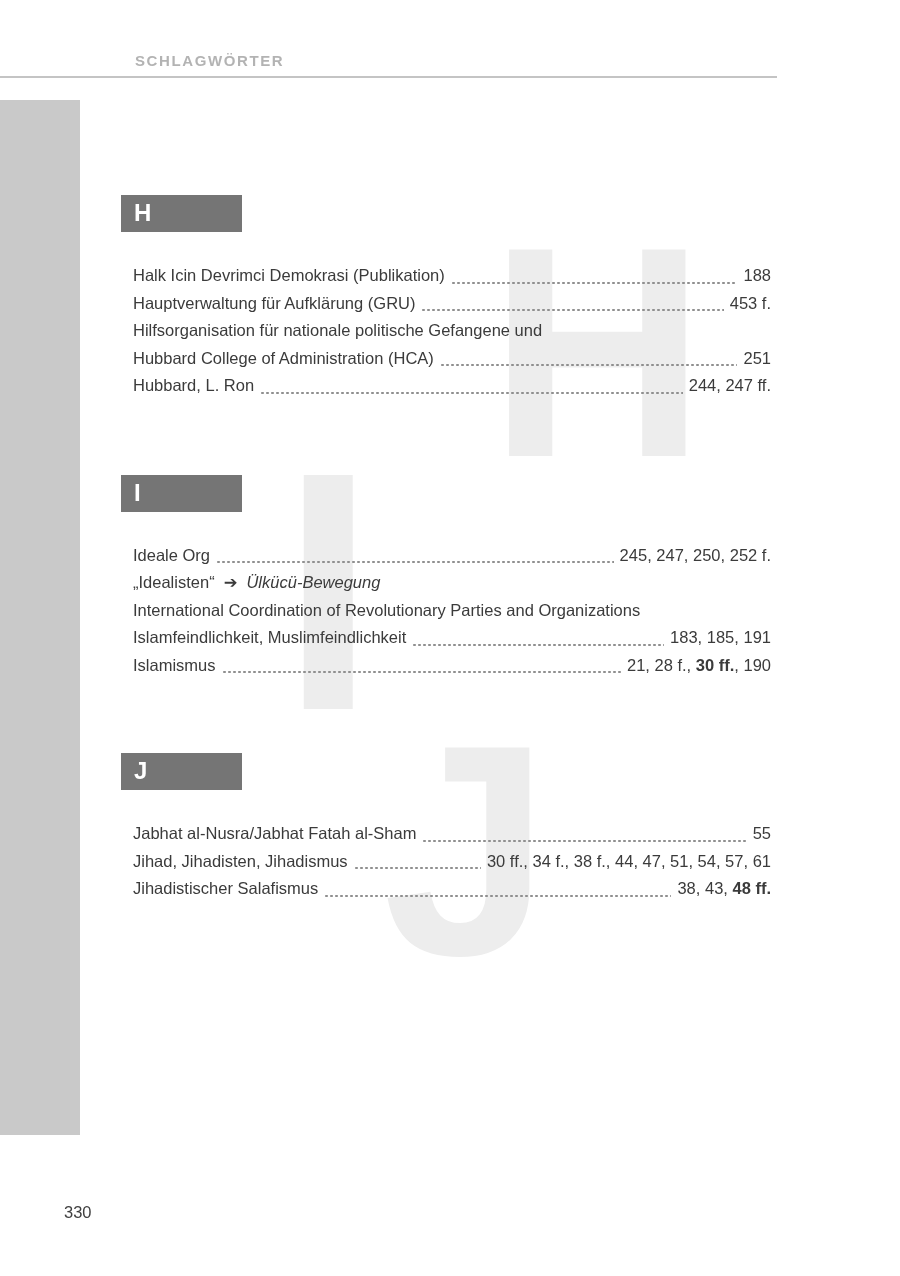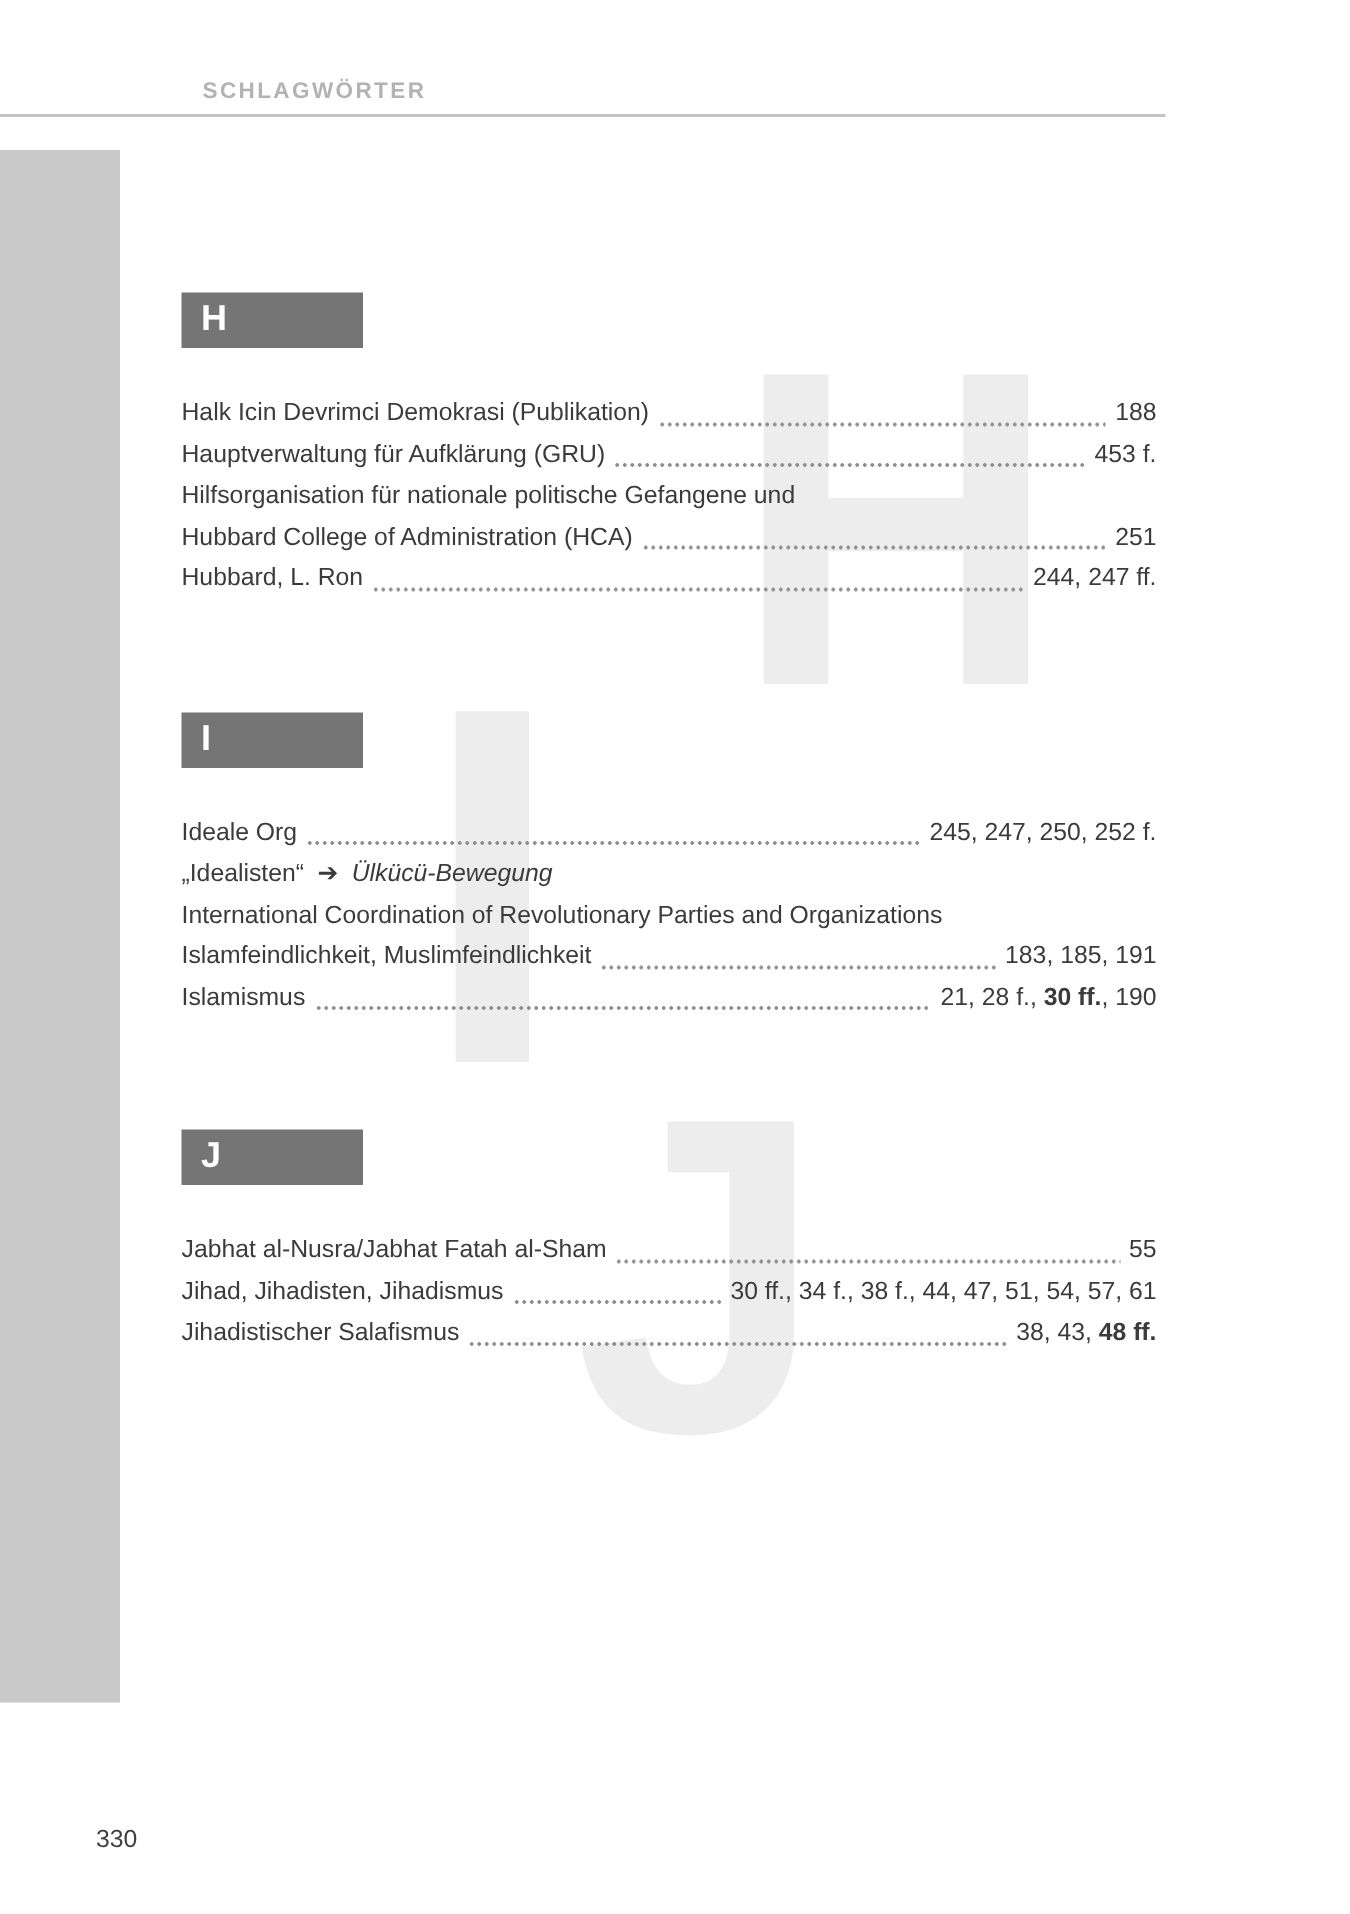--- a/index.html
+++ b/index.html
@@ -76,21 +76,21 @@
     background: var(--section-box, #757575);
     color: #ffffff;
     font-size: 24px;
     font-weight: bold;
     line-height: 36px;
     padding-left: 13px;
     margin-bottom: 30px;
   }
 
   .entries { position: relative; z-index: 1; }
-  .line { display: flex; line-height: 27.5px; }
+  .line { display: flex; line-height: 27.5px; margin-left: 12px; }
   .label, .pages { white-space: nowrap; }
   .pages { text-align: right; }
   .pages .bold { font-weight: bold; }
 
   .dots {
     flex: 1 1 auto;
     margin: 0 6px;
     background-image: radial-gradient(circle, var(--dots, #8f8f8f) 1.05px, rgba(0,0,0,0) 1.4px);
     background-size: 5px 4px;
     background-repeat: repeat-x;
@@ -99,21 +99,20 @@
 
   .xref-arrow { margin: 0 9px; }
   .xref-target { font-style: italic; }
 
   .page-number {
     position: absolute;
     left: 64px;
     top: 1203px;
     font-size: 16.5px;
     color: #3f3f3f;
-    margin-top: 14px;
   }
 </style>
 </head>
 <body>
 
 <div class="page">
   <div class="header-title">SCHLAGWÖRTER</div>
   <div class="header-rule"></div>
   <div class="side-strip"></div>
   <div class="content" id="content">

